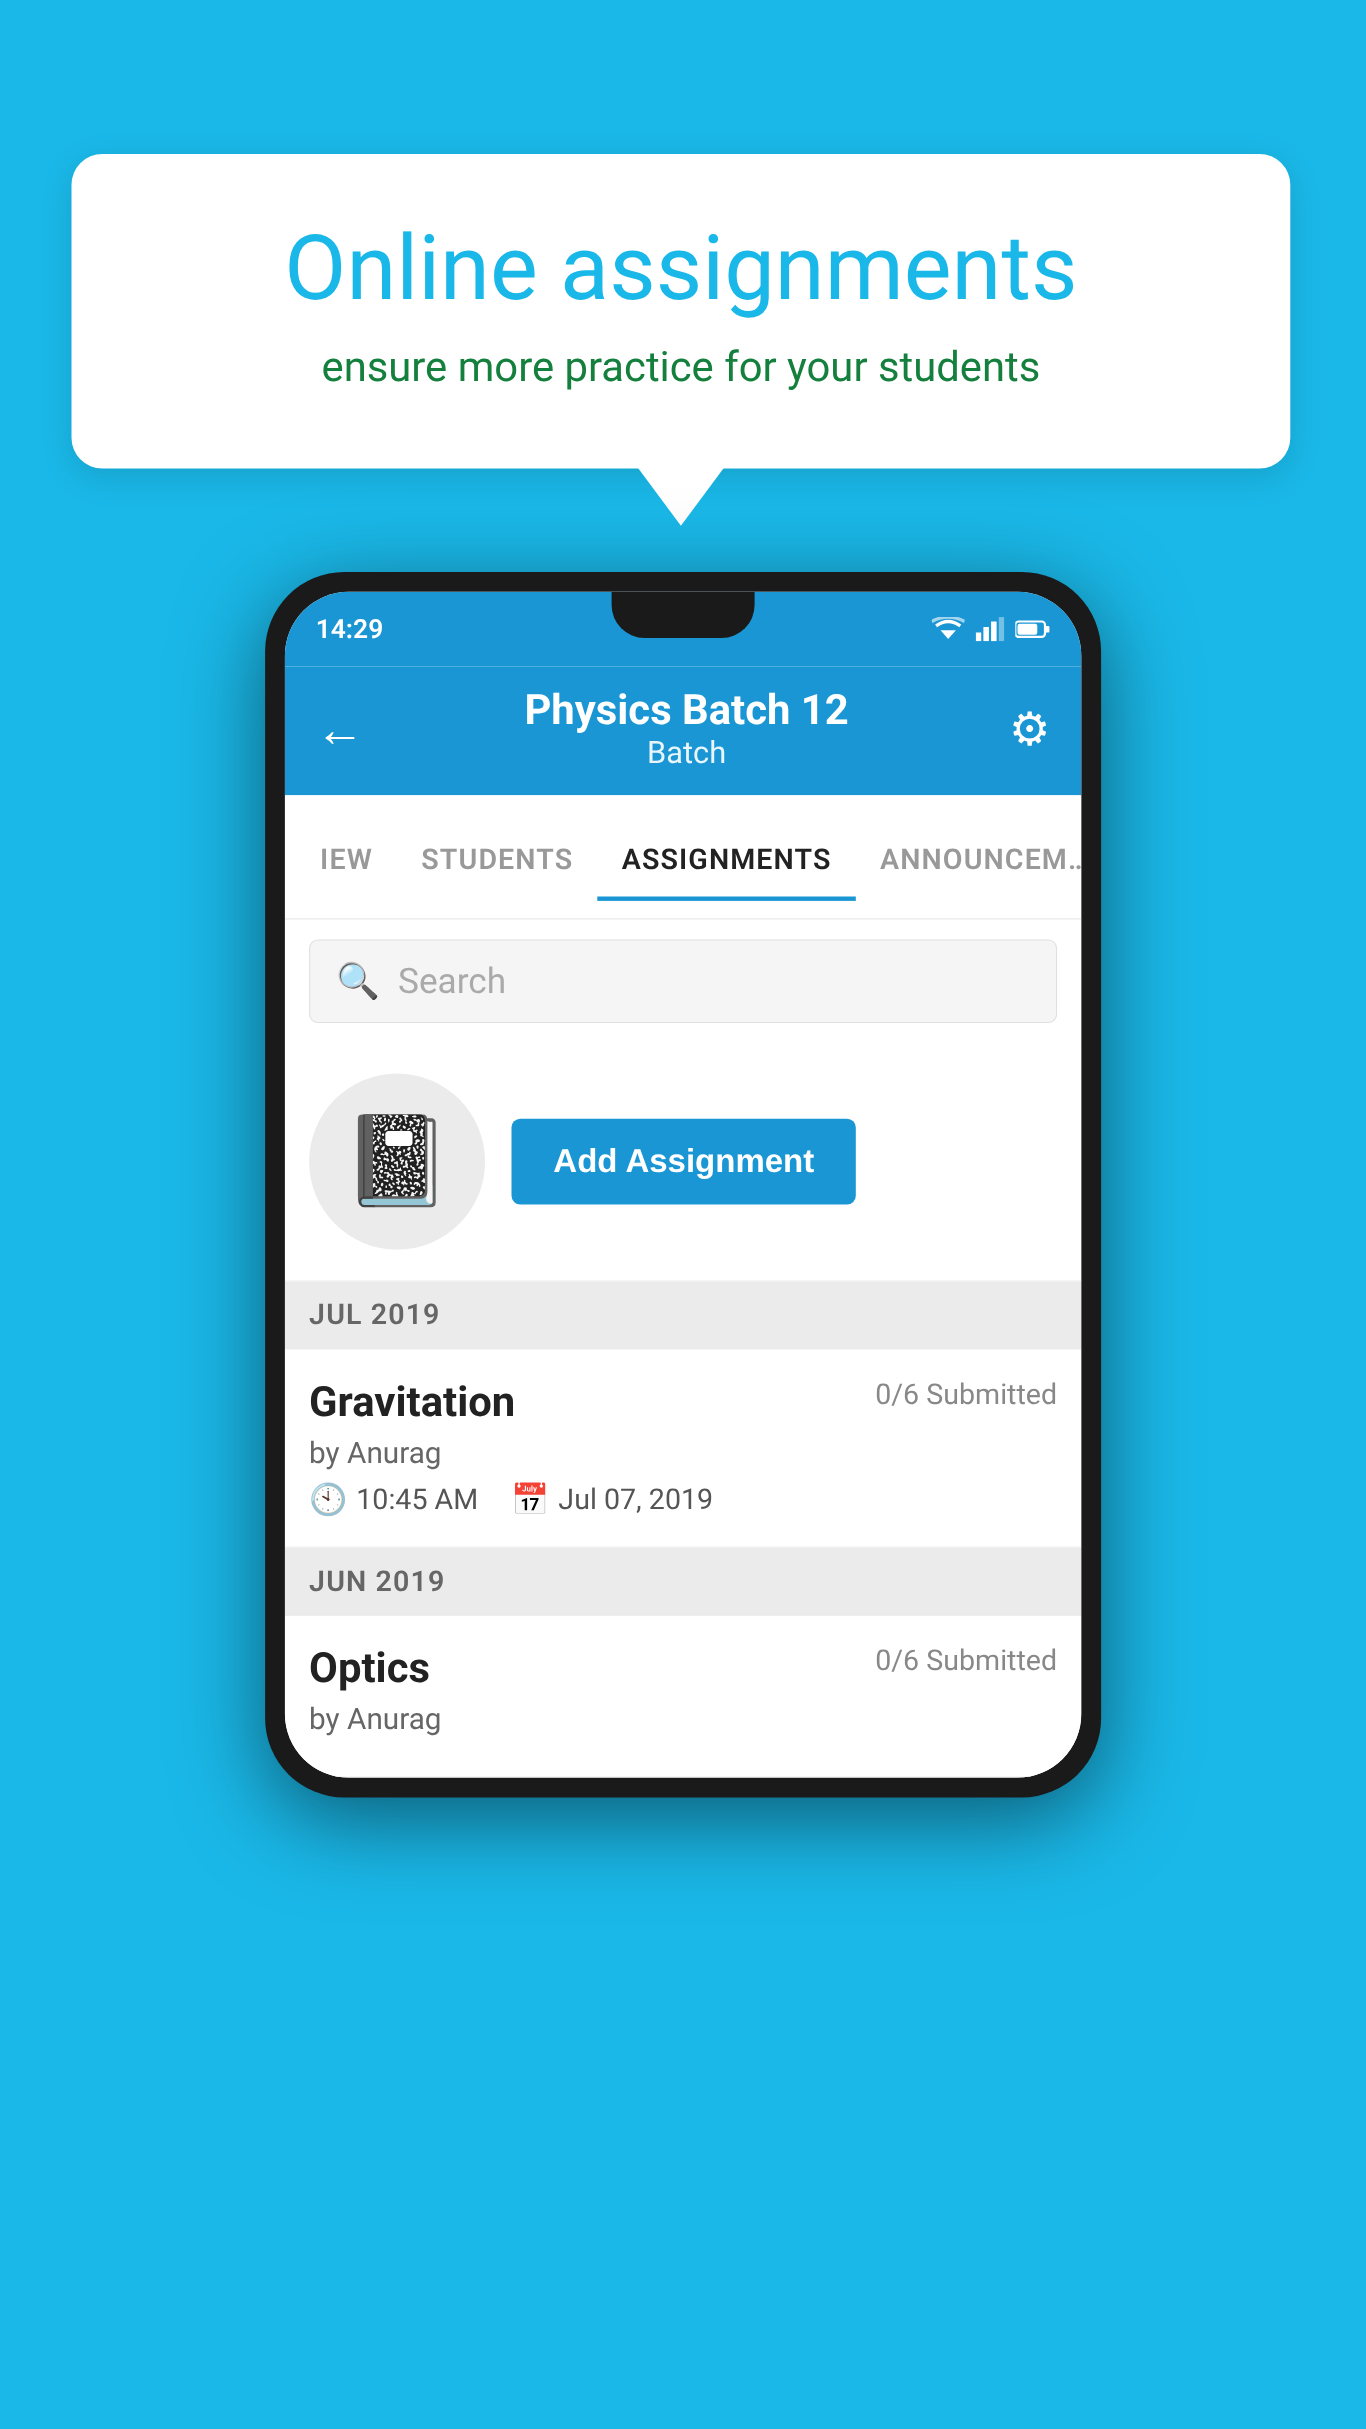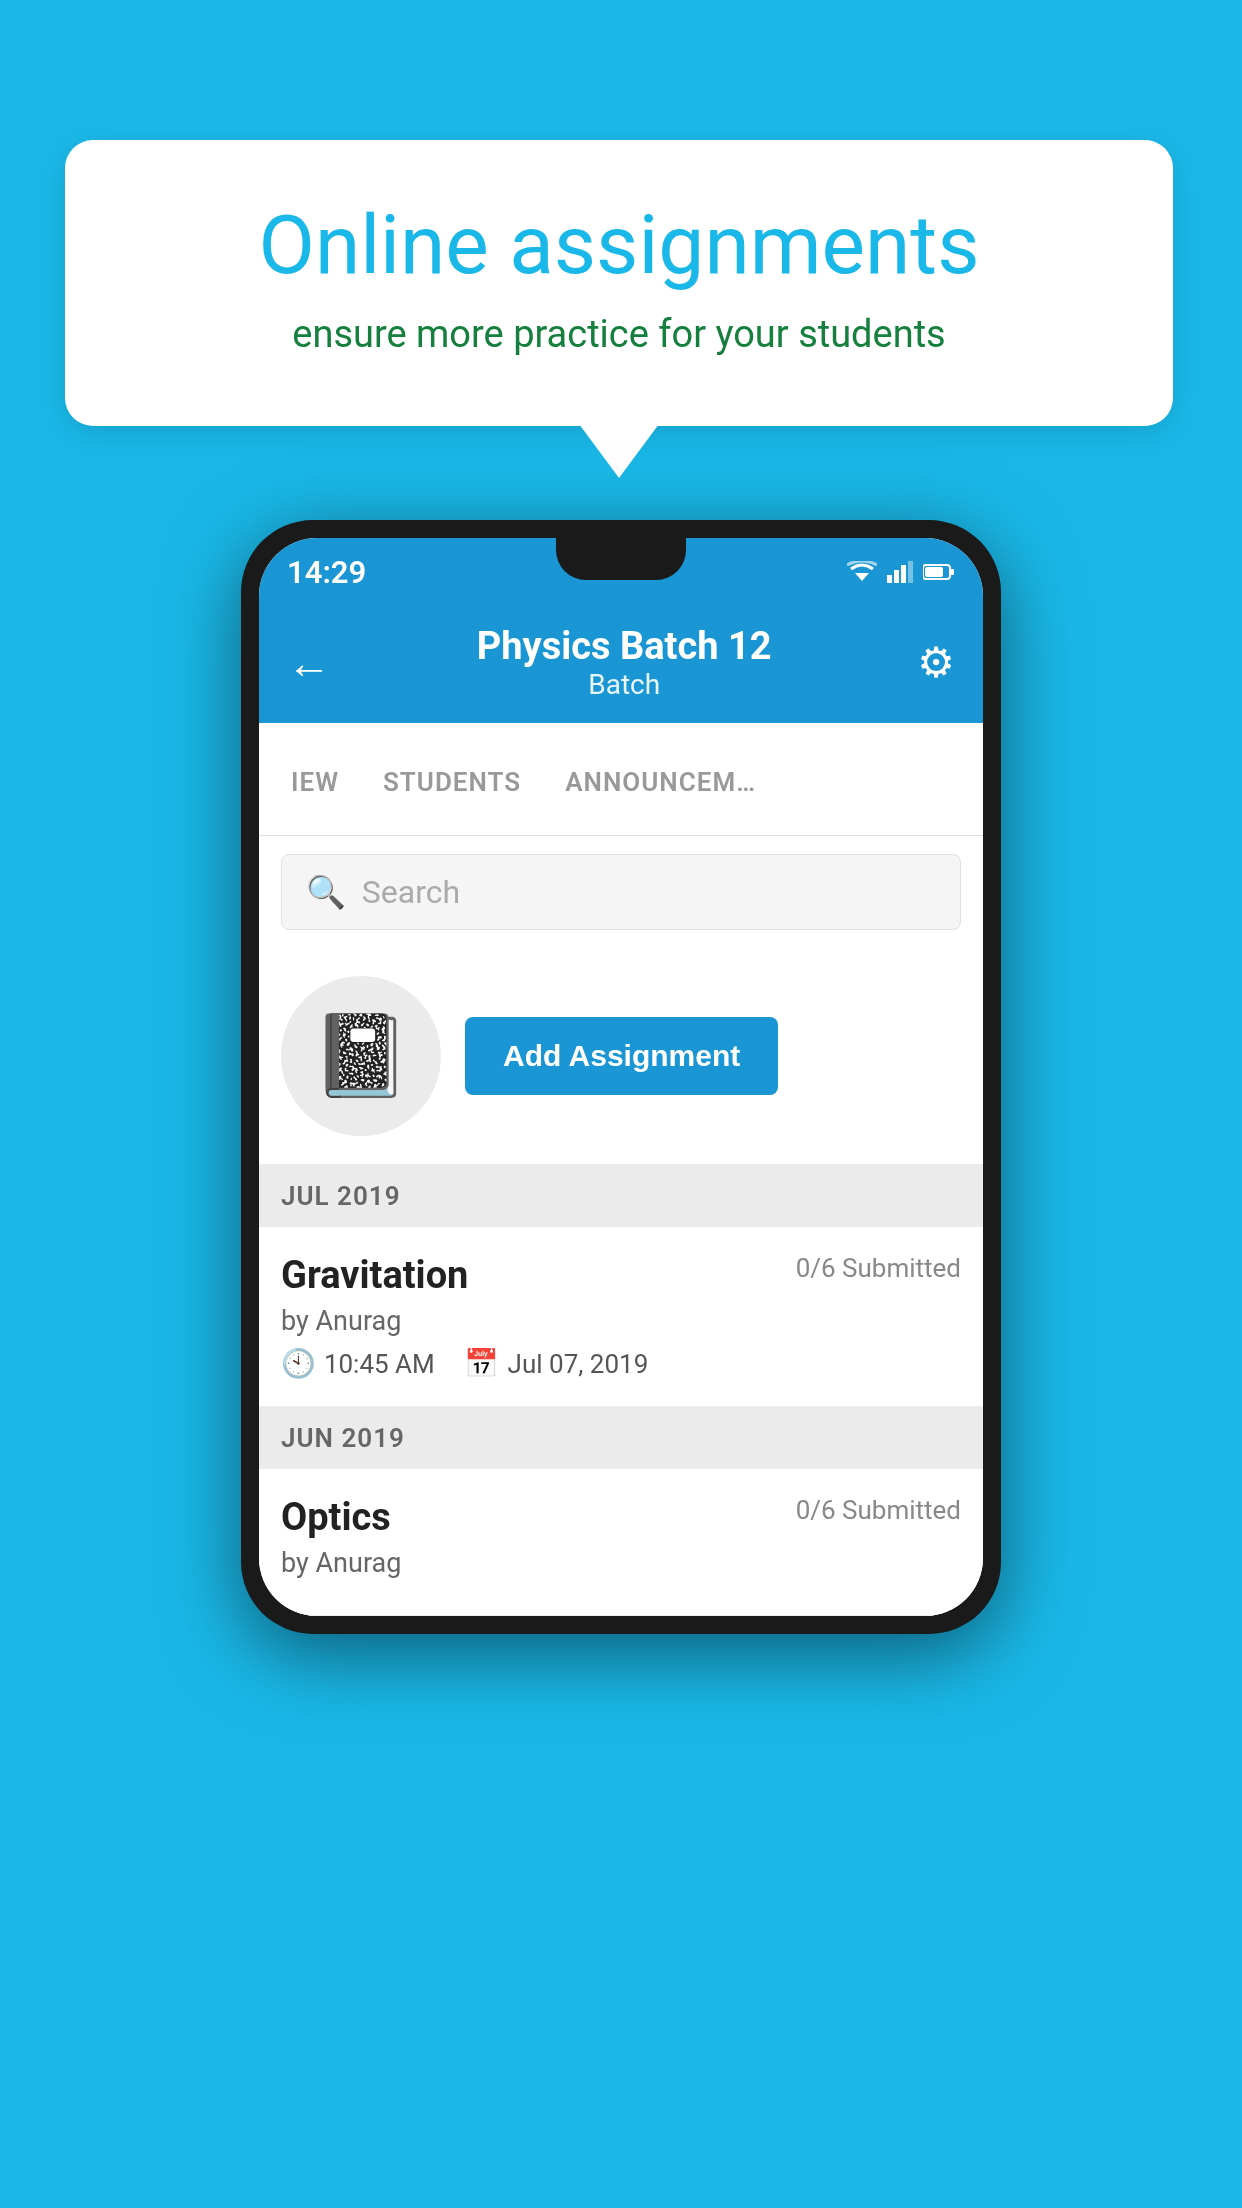--- a/index.html
+++ b/index.html
@@ -99,21 +99,21 @@
       left: 50%;
       transform: translateX(-50%);
       width: 130px;
       height: 42px;
       background: #1a1a1a;
       border-radius: 0 0 30px 30px;
     }
 
     .status-time {
       color: white;
-      font-size: 31px;
+      font-size: 24px;
       font-weight: 600;
       z-index: 1;
     }
 
     .status-icons {
       display: flex;
       align-items: center;
       gap: 10px;
       z-index: 1;
     }
@@ -373,20 +373,21 @@
         <div class="header-center">
           <div class="header-title">Physics Batch 12</div>
           <div class="header-subtitle">Batch</div>
         </div>
         <span class="header-gear">⚙</span>
       </div>
 
       <div class="tabs-bar">
         <div class="tab-item">IEW</div>
         <div class="tab-item">STUDENTS</div>
+        <div class="tab-item active">ASSIGNMENTS</div>
         <div class="tab-item">ANNOUNCEM…</div>
       </div>
 
       <div class="search-container">
         <div class="search-box">
           <span class="search-icon">🔍</span>
           <span class="search-text">Search</span>
         </div>
       </div>
 

